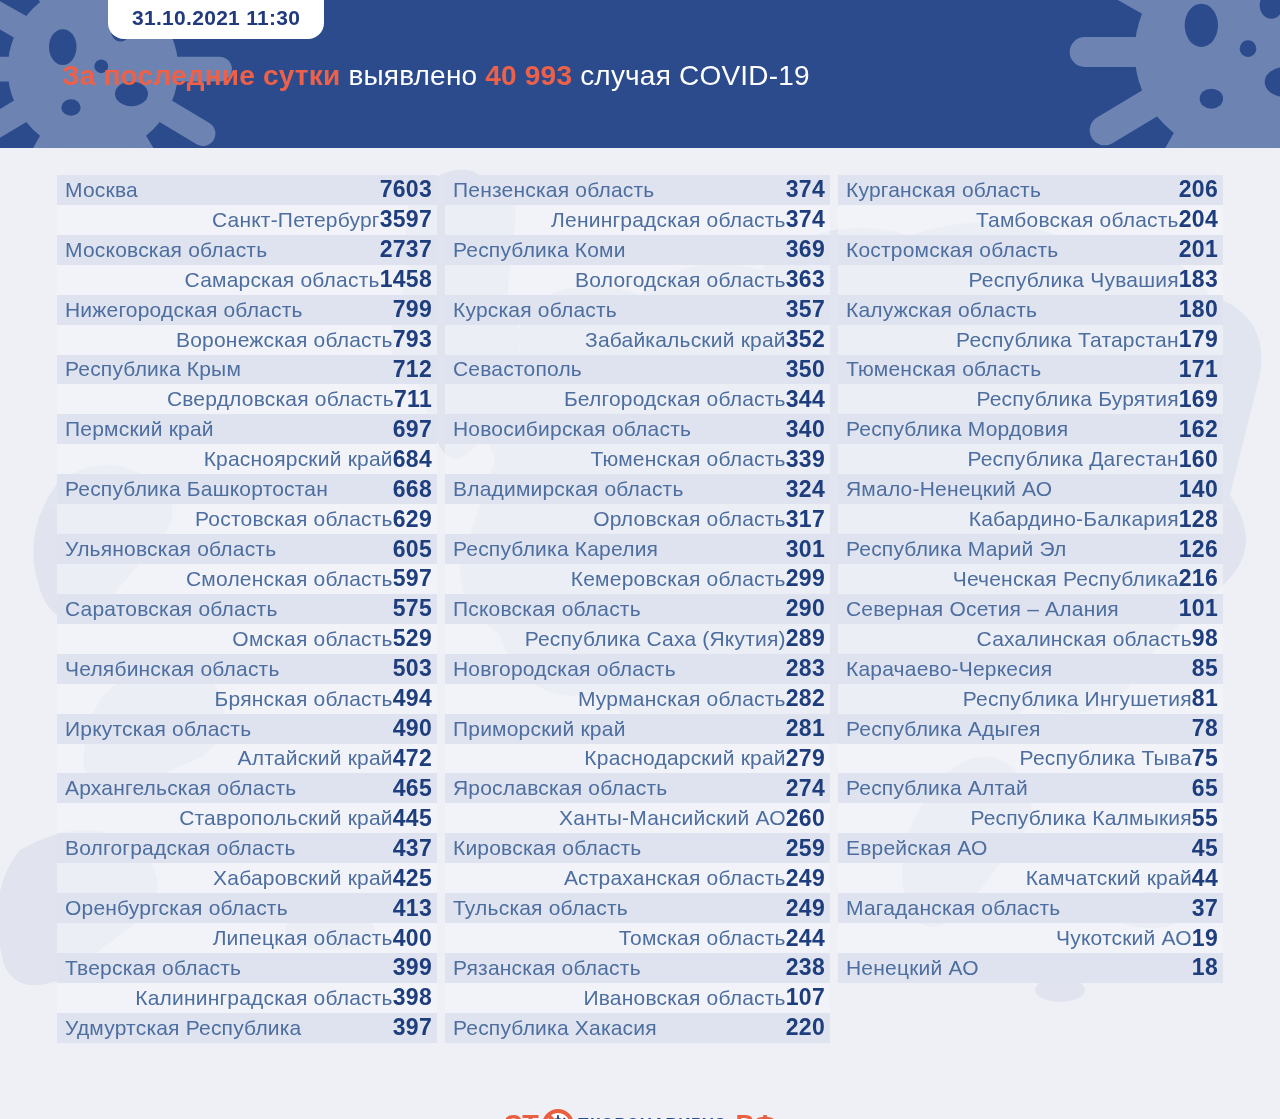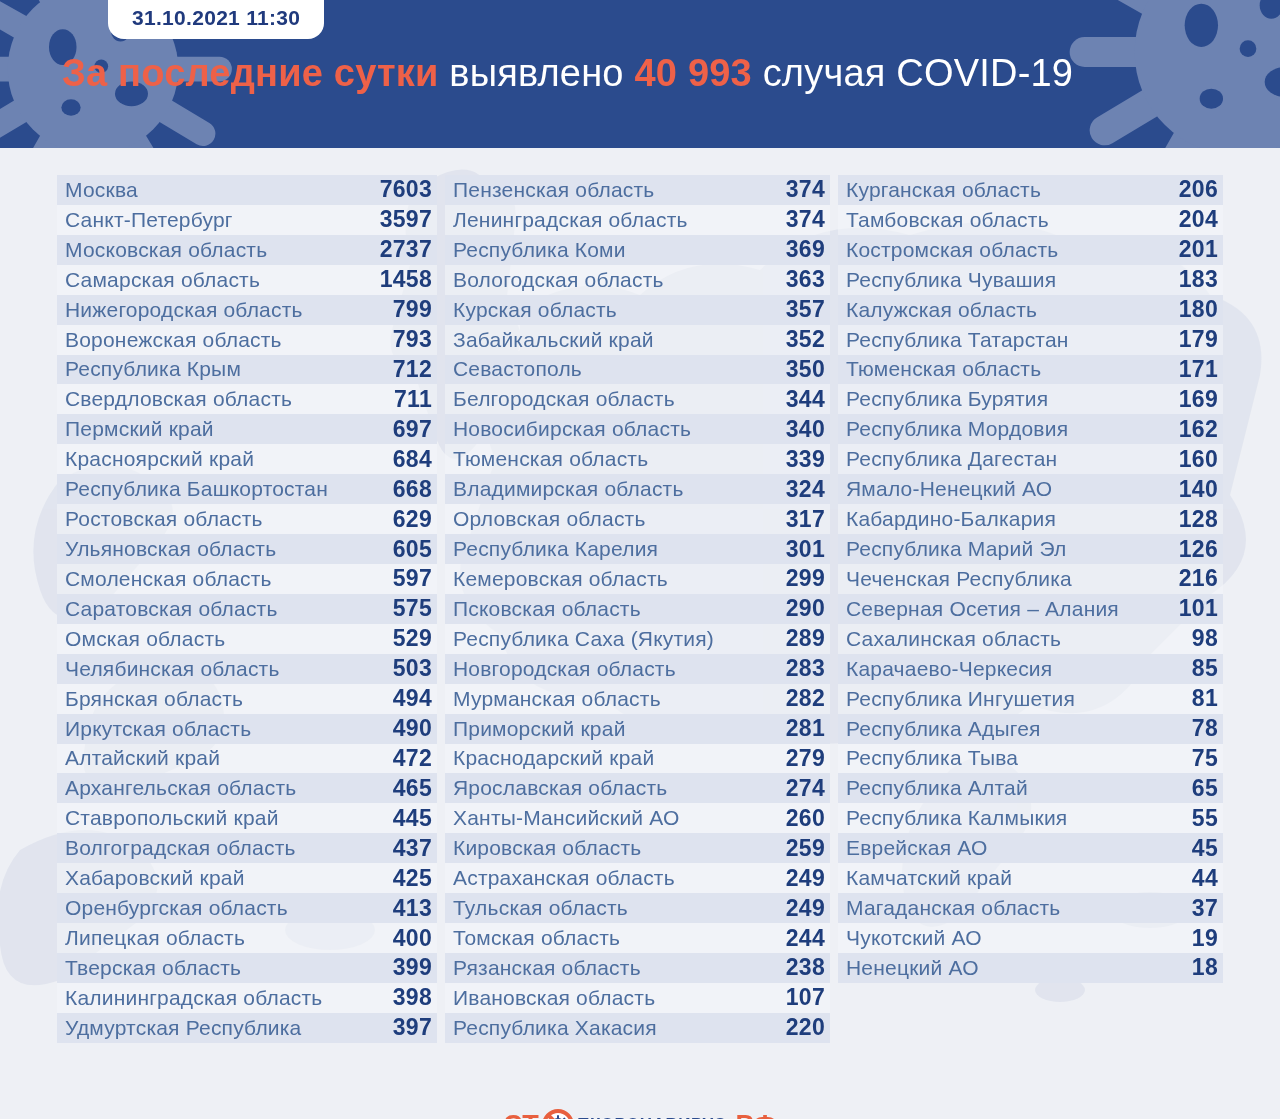--- a/index.html
+++ b/index.html
@@ -7,35 +7,35 @@
   .page{position:relative;width:1280px;height:1119px;background:#eef0f5;overflow:hidden;}
 
   
   .header{position:absolute;top:0;left:0;width:1280px;height:148px;background:#2b4b8d;overflow:hidden;padding-left:40px;}
   .virus{position:absolute;opacity:.92;}
   .virus-left{left:-72px;top:-96px;width:330px;height:330px;}
   .virus-right{right:-118px;top:-148px;width:400px;height:400px;}
   .date-badge{position:absolute;left:108px;top:0;background:#ffffff;border-radius:0 0 16px 16px;
     padding:6px 24px 9px 24px;}
   .date-badge span{color:#203a7d;font-size:21px;font-weight:700;letter-spacing:.3px;}
-  .title{position:absolute;left:62px;top:52px;font-size:38px;white-space:nowrap;letter-spacing:.2px;}
+  .title{position:absolute;left:62px;top:60px;font-size:28px;white-space:nowrap;letter-spacing:.2px;}
   .title .hl{color:#ee6148;font-weight:700;}
   .title .wt{color:#ffffff;font-weight:400;}
 
   
   .map{position:absolute;top:150px;left:0;}
 
   
   .table{position:absolute;left:57px;top:175px;width:1165px;display:flex;gap:8px;}
   .col{flex:0 0 380px;}
   .col + .col{flex:0 0 385px;}
   .row{display:flex;justify-content:space-between;align-items:center;height:29.93px;
     padding:0 5px 0 8px;box-sizing:border-box;}
   .row.band{background:#dee3ef;}
-  .row:not(.band){background:rgba(244,245,249,.55);}
+  .row:not(.band){background:rgba(244,245,249,.55);justify-content:flex-end;}
   .region{font-size:21px;color:#4d6e9f;white-space:nowrap;letter-spacing:.2px;}
   .num{font-size:23px;color:#1e3d7c;font-weight:700;letter-spacing:.3px;}
 
   
   .logo{position:absolute;left:0;top:1108px;width:1280px;display:flex;align-items:center;
     justify-content:center;gap:1px;}
   .logo .lg-or{color:#e8603f;font-weight:700;font-size:27px;letter-spacing:.5px;}
   .logo .lg-bl{color:#2b4b8e;font-weight:700;font-size:17px;letter-spacing:.5px;}
   .logo-icon{margin:0 1px;}
 </style>

